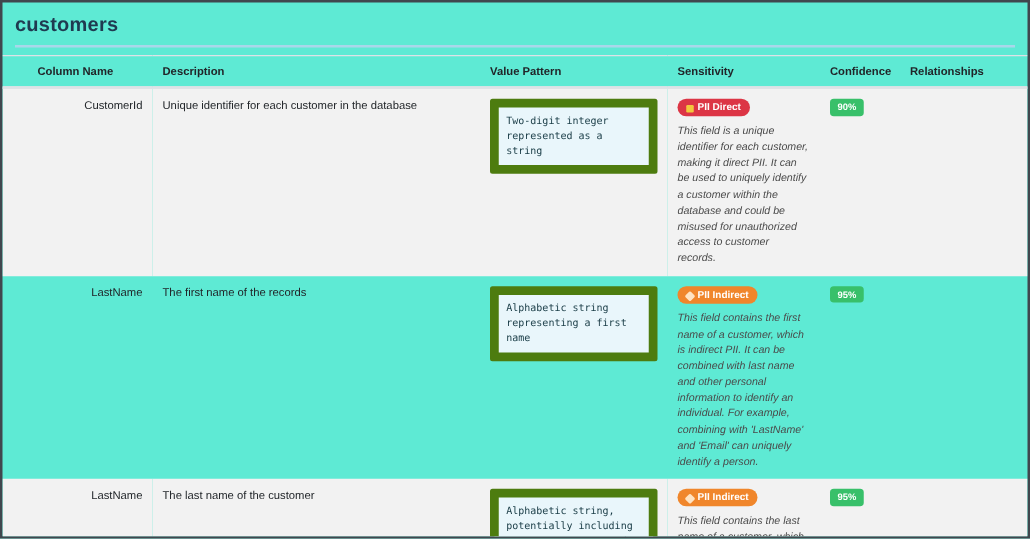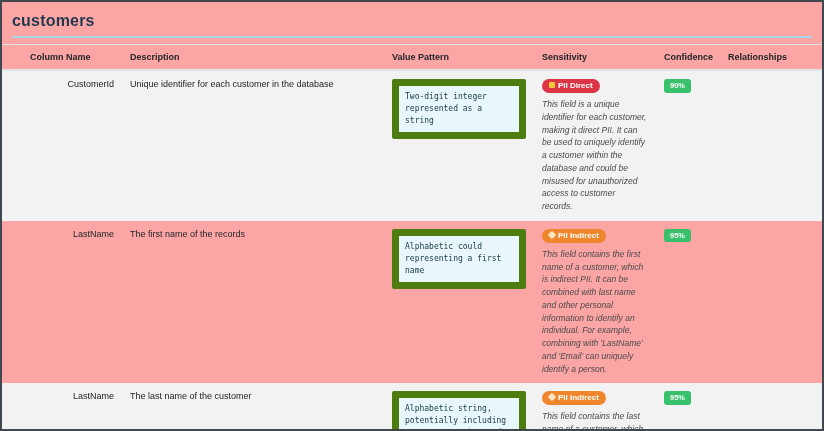--- a/index.html
+++ b/index.html
@@ -1,19 +1,19 @@
 <!DOCTYPE html>
 <html><head>
 <meta charset="utf-8">
 <style>
   * { margin:0; padding:0; box-sizing:border-box; }
   html,body { background:#fff; }
   .page {
     width:824px; height:431px; overflow:hidden;
-    border:2px solid #40474e; background:#fca5a5;
+    border:2px solid #40474e; background:#5eead4;
     font-family:"Liberation Sans", sans-serif;
     color:#212529; position:relative;
   }
   .page-inner { padding:8px 0 0 0; }
   .page-title {
     font-size:16px; font-weight:bold; color:#1f3a50;
     padding:2px 10px 6px 10px; letter-spacing:0.2px;
   }
   .title-rule { height:2px; background:#a9d7ea; margin:0 10px; }
 
@@ -34,21 +34,21 @@
   table.data-table tbody tr.striped td { background:#f2f2f2; }
 
   .pattern-box {
     display:inline-block; background:#e9f6fb; border:7px solid #4d7c0f;
     border-radius:2px; padding:5px 6px; max-width:142px;
     font-family:"DejaVu Sans Mono", monospace; font-size:8px;
     line-height:1.5; color:#173a44; white-space:normal;
   }
 
   .sens-badge {
-    display:inline-flex; align-items:flex-start; gap:3px;
+    display:inline-flex; align-items:flex-end; gap:3px;
     color:#fff; font-weight:bold; font-size:8px;
     padding:3px 7px; border-radius:9px; line-height:1;
     margin-bottom:5px;
   }
   .sens-badge.direct   { background:#dc3545; }
   .sens-badge.indirect { background:#f0862b; }
   .badge-glyph {
     display:inline-block; width:6px; height:6px; border-radius:1px;
   }
   .badge-glyph.lock { background:#f3c73c; }
@@ -119,21 +119,21 @@
   </tr>
 
   <tr>
     <td>
       <span>LastName</span>
     </td>
     <td>
       <span>The first name of the records</span>
     </td>
     <td>
-      <span class="pattern-box">Alphabetic could representing a first name</span>
+      <span class="pattern-box">Alphabetic string representing a first name</span>
     </td>
     <td>
       <span class="sens-badge indirect">
         <span class="badge-glyph gear"></span>
         <span>PII Indirect</span>
       </span>
       <div class="sens-text">This field contains the first name of a customer, which is indirect PII. It can be combined with last name and other personal information to identify an individual. For example, combining with 'LastName' and 'Email' can uniquely identify a person.</div>
     </td>
     <td>
       <span class="conf-badge">95%</span>

